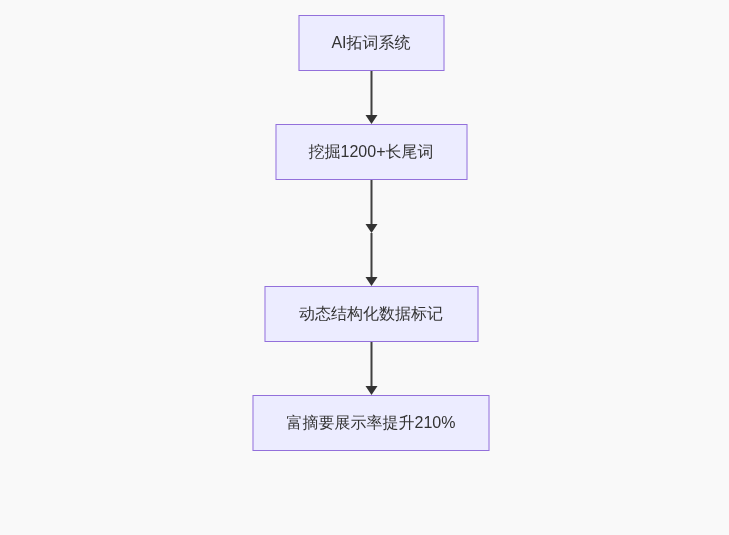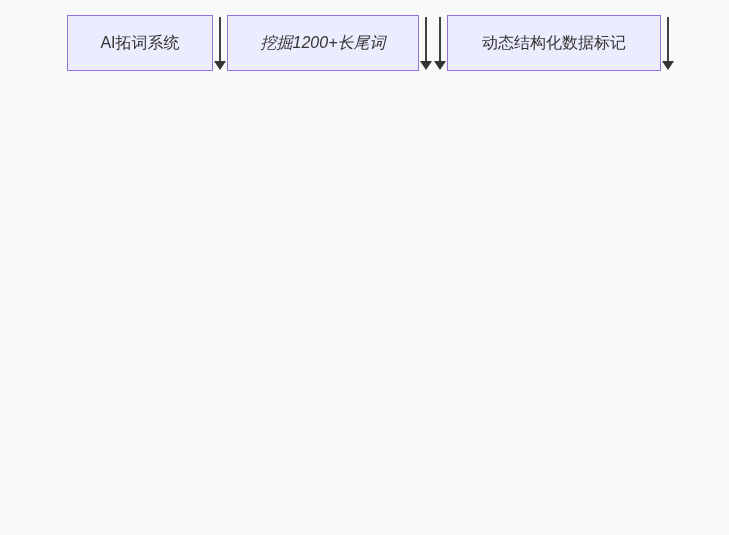--- a/index.html
+++ b/index.html
@@ -13,38 +13,38 @@
     font-family: "Liberation Sans", "DejaVu Sans", sans-serif;
     overflow: hidden;
     position: relative;
   }
   .flow {
     position: absolute;
     top: 15px;
     left: 371px;
     transform: translateX(-50%);
     display: flex;
-    flex-direction: row;
+    flex-direction: column;
     align-items: center;
   }
   .node {
     box-sizing: border-box;
     height: 56px;
     display: flex;
     align-items: center;
     justify-content: center;
     background: #ECECFF;
     border: 1px solid #9370DB;
     color: #333333;
     font-size: 16px;
     white-space: nowrap;
     padding: 0 28px;
   }
   .n1 { min-width: 146px; }
-  .n2 { min-width: 192px; font-style: italic; }
+  .n2 { min-width: 192px; }
   .n3 { min-width: 221px; }
   .n4 { min-width: 214px; }
   .n5 { min-width: 237px; }
   .arrow {
     position: relative;
     width: 14px;
     height: 53px;
   }
   .arrow .shaft {
     position: absolute;
@@ -92,14 +92,15 @@
     <span class="head"></span>
   </div>
 
   <div class="node n4">动态结构化数据标记</div>
 
   <div class="arrow">
     <span class="shaft"></span>
     <span class="head"></span>
   </div>
 
+  <div class="node n5">富摘要展示率提升210%</div>
 
 </div>
 
 </body></html>

